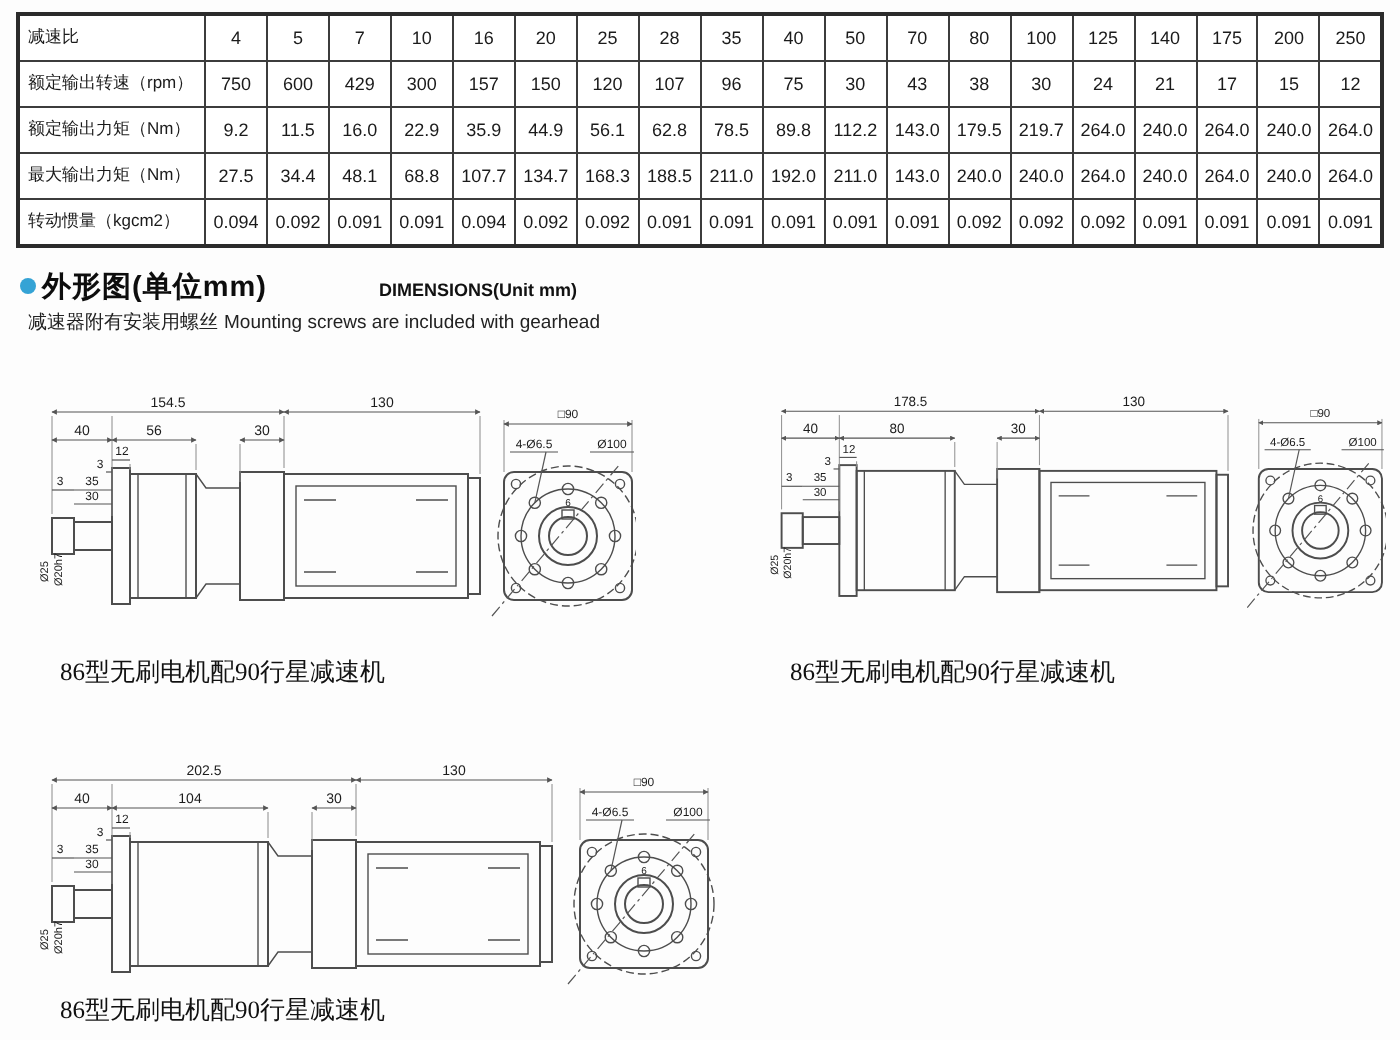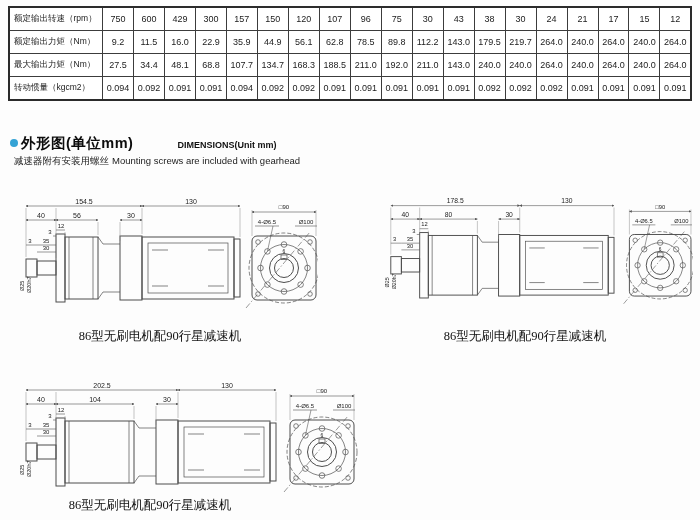--- a/index.html
+++ b/index.html
@@ -11,46 +11,68 @@
              table-layout:fixed;border:2px solid #2b2b2b;background:#fff;}
   .spec td{border:1px solid #3c3c3c;height:22px;text-align:center;font-size:9px;
            color:#1b1b1b;padding:0;overflow:hidden;white-space:nowrap;}
   .spec td.rowlabel{width:88px;text-align:left;padding-left:4px;font-size:8.5px;}
 
   
   .sec-head{position:absolute;left:10px;top:134px;white-space:nowrap;}
   .bullet{display:inline-block;width:8px;height:8px;border-radius:50%;
           margin-right:3px;vertical-align:1px;}
   .t-cn{font-weight:bold;font-size:14.5px;color:#0d0d0d;letter-spacing:.5px;margin-top:44px;}
-  .t-en{font-weight:bold;font-size:9px;color:#111;margin-left:4px;padding-left:40px;}
+  .t-en{font-weight:bold;font-size:9px;color:#111;margin-left:16px;padding-left:40px;}
   .sec-sub{position:absolute;left:14px;top:155px;font-size:9.5px;color:#222;white-space:nowrap;}
   .sub-en{margin-left:3px;}
 
   
   .drawing{position:absolute;}
   .caption{position:absolute;font-family:"Liberation Serif","DejaVu Serif",serif;
-           font-size:12.5px;color:#111;text-align:center;white-space:nowrap;}
+           font-size:12.5px;color:#111;white-space:nowrap;}
 
   
   .geo{fill:none;stroke:#4d4d4d;stroke-width:1;}
   .g2{fill:none;stroke:#4d4d4d;stroke-width:.7;}
   .dim{stroke:#555;stroke-width:.6;fill:none;}
   .ext{stroke:#8a8a8a;stroke-width:.5;}
   .dash{stroke-dasharray:4 2;}
   .cl{stroke-dasharray:6 2 1.5 2;}
   svg text{fill:#1c1c1c;}
   .dt{font-size:7px;text-anchor:middle;}
   .st{font-size:6px;text-anchor:middle;}
   .vt{font-size:5.5px;}
 </style>
 </head>
 <body>
 
 <table class="spec">
   <tbody>
+    <tr>
+        <td class="rowlabel">减速比</td>
+        <td>4</td>
+        <td>5</td>
+        <td>7</td>
+        <td>10</td>
+        <td>16</td>
+        <td>20</td>
+        <td>25</td>
+        <td>28</td>
+        <td>35</td>
+        <td>40</td>
+        <td>50</td>
+        <td>70</td>
+        <td>80</td>
+        <td>100</td>
+        <td>125</td>
+        <td>140</td>
+        <td>175</td>
+        <td>200</td>
+        <td>250</td>
+      </tr>
     <tr>
         <td class="rowlabel">额定输出转速（rpm）</td>
         <td>750</td>
         <td>600</td>
         <td>429</td>
         <td>300</td>
         <td>157</td>
         <td>150</td>
         <td>120</td>
         <td>107</td>

